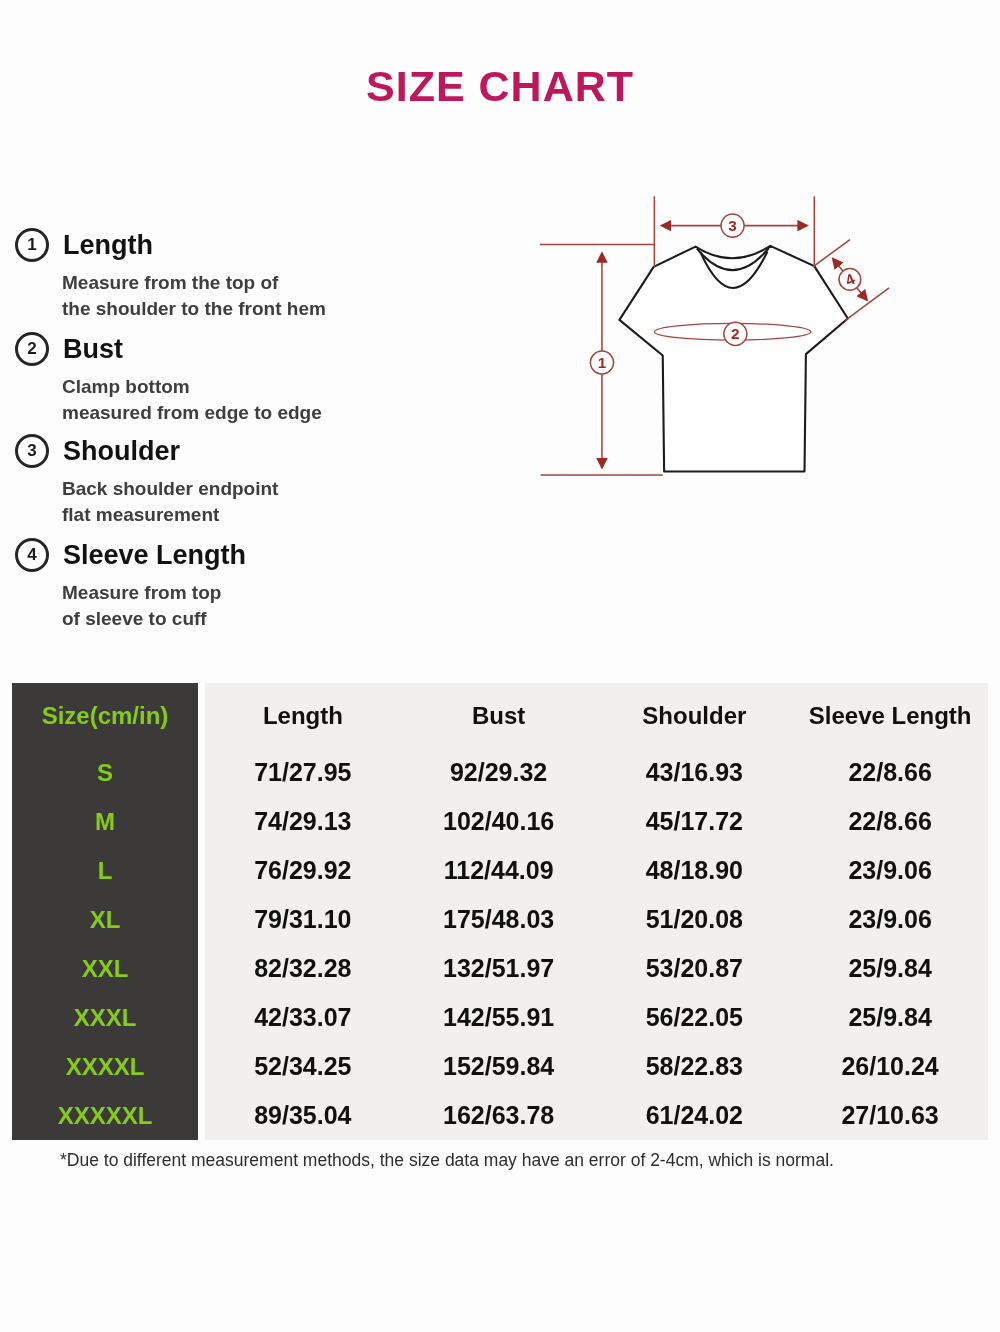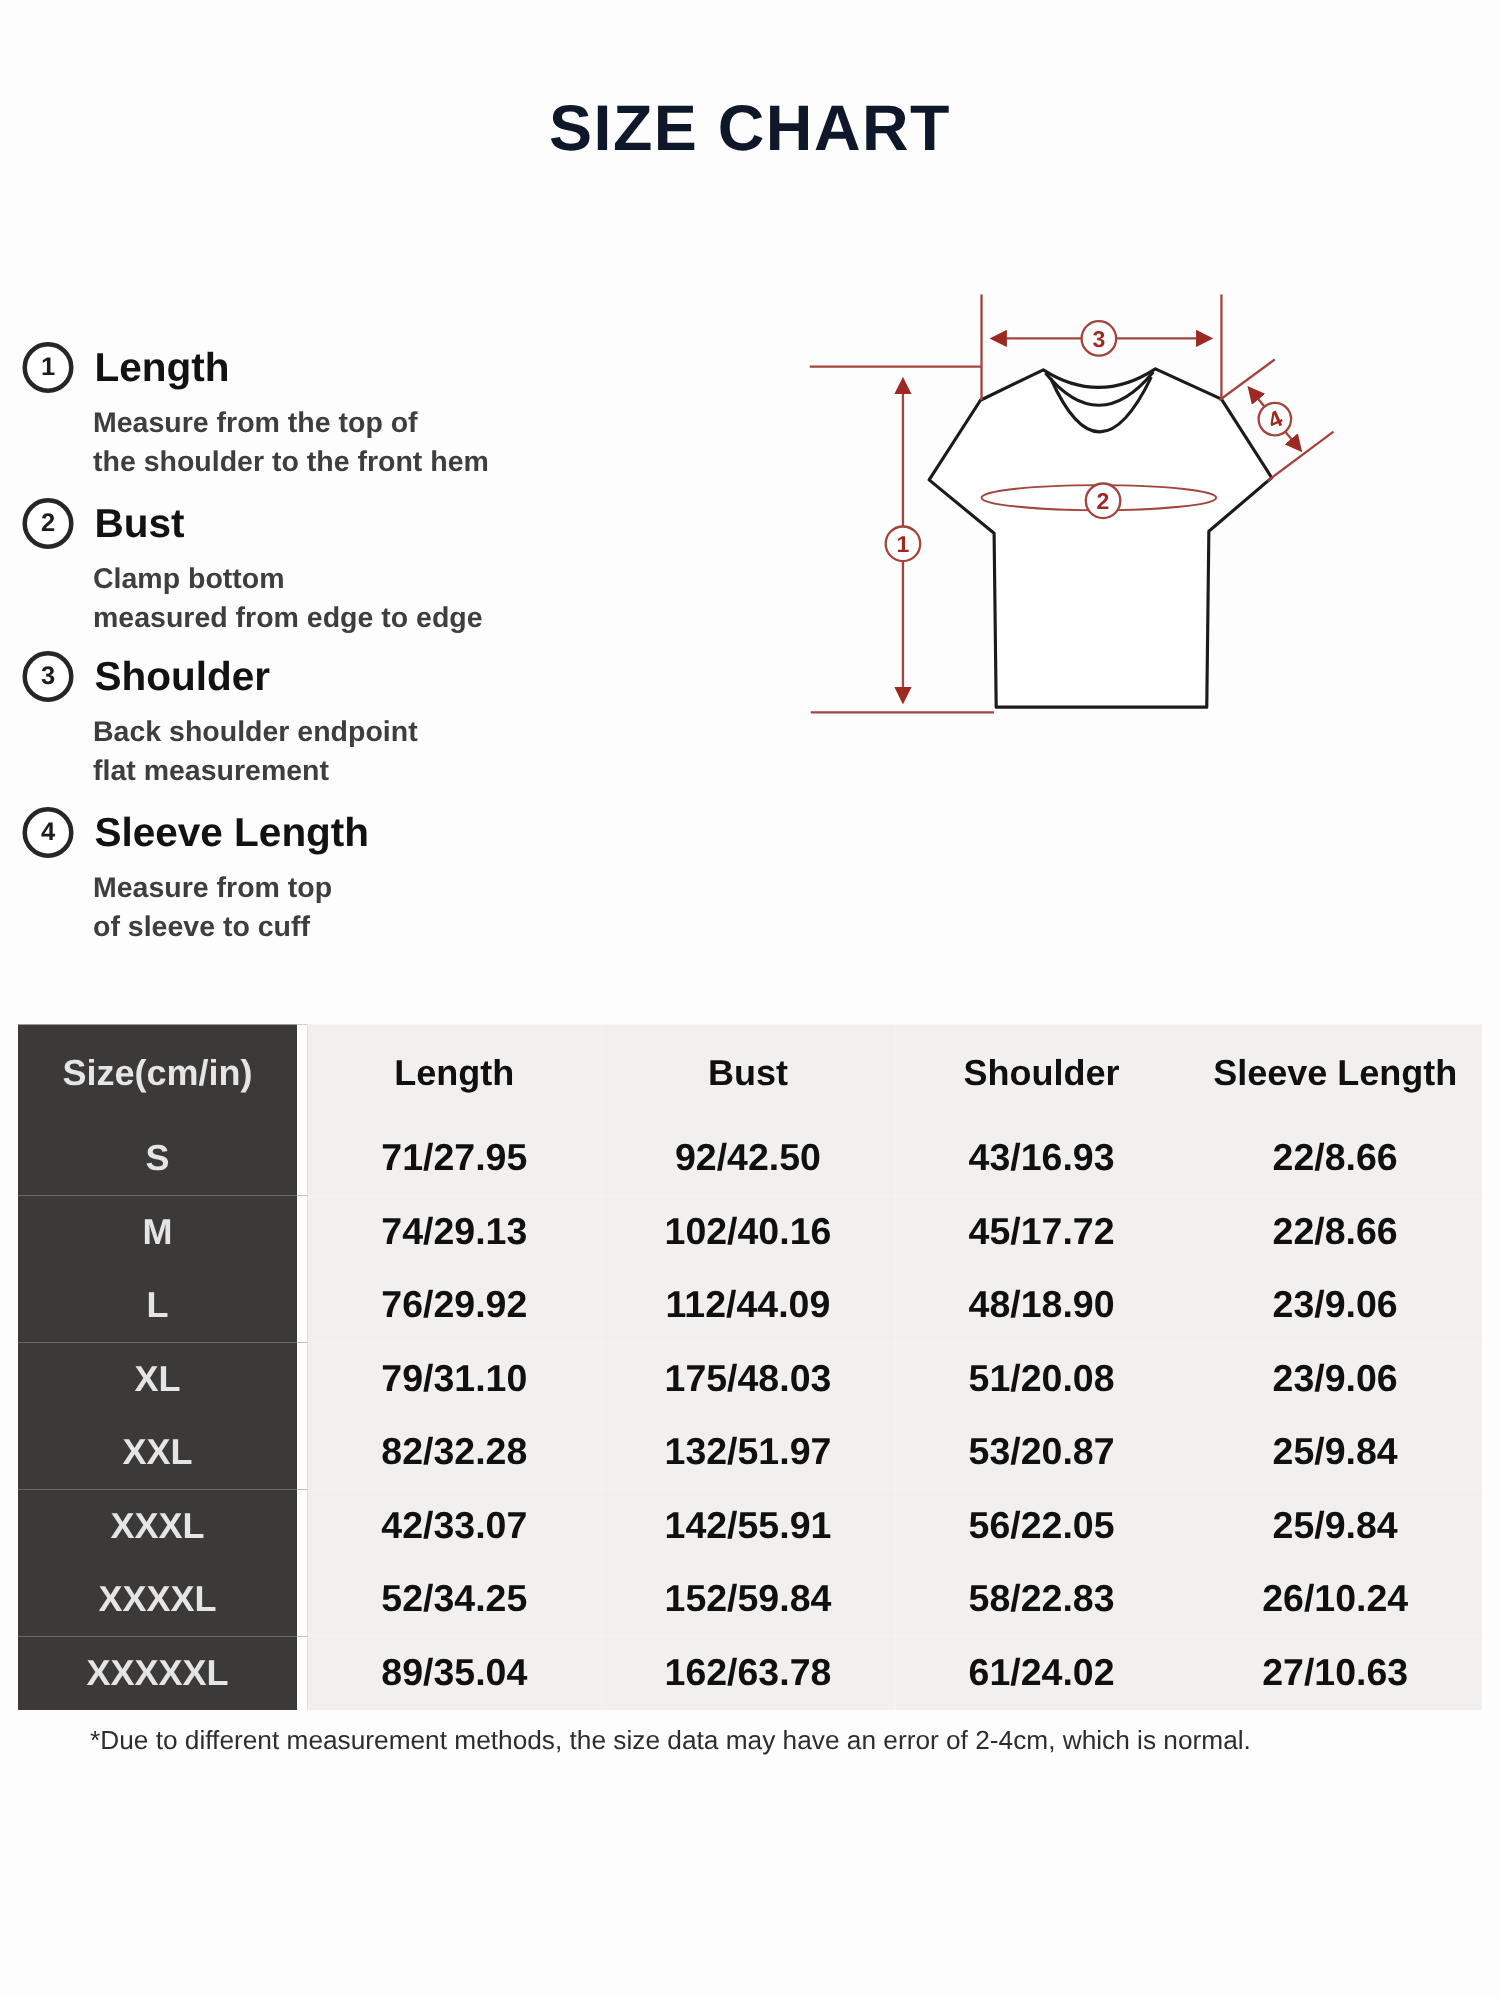--- a/index.html
+++ b/index.html
@@ -3,21 +3,21 @@
 <meta charset="utf-8">
 <style>
   html,body{margin:0;padding:0;background:#ffffff;}
   .page{
     position:relative;width:1000px;height:1332px;background:#fdfdfd;
     font-family:"Liberation Sans",sans-serif;overflow:hidden;
   }
   
   .title{
     position:absolute;left:0;top:62px;width:1000px;text-align:center;
-    font-size:43px;font-weight:700;letter-spacing:1px;color:#0f172a;margin:0;
+    font-size:43px;font-weight:700;letter-spacing:1px;color:#be185d;margin:0;
   }
   
   .defs{position:absolute;left:15px;top:0;width:440px;}
   .def-item{position:absolute;left:0;}
   .def-item.d1{top:228px;}
   .def-item.d2{top:332px;}
   .def-item.d3{top:434px;}
   .def-item.d4{top:538px;}
   .def-head{display:flex;align-items:center;}
   .circ{
@@ -35,21 +35,21 @@
   
   .size-table{position:absolute;left:12px;top:683px;width:976px;}
   .t-row{display:grid;grid-template-columns:193px repeat(4,1fr);}
   .t-cell{
     display:flex;align-items:center;justify-content:center;
     background:#f1f0ee;font-weight:700;color:#101010;font-size:24px;
   }
   .t-head .t-cell{height:65px;font-size:24px;}
   .t-body .t-cell{height:49px;font-size:25px;}
   .size-cell{
-    background:#3b3a39;color:#e5e5e5;border-right:7px solid #ffffff;
+    background:#3b3a39;color:#84cc16;border-right:7px solid #ffffff;
     box-sizing:border-box;font-size:24px;
   }
   .t-body .size-cell{font-size:24px;}
   
   .note{
     position:absolute;left:60px;top:1150px;width:900px;
     font-size:17.5px;font-weight:400;color:#2d2d2d;margin:0;
   }
 </style>
 </head>
@@ -148,21 +148,21 @@
       <div class="t-cell size-cell">Size(cm/in)</div>
       <div class="t-cell">Length</div>
       <div class="t-cell">Bust</div>
       <div class="t-cell">Shoulder</div>
       <div class="t-cell">Sleeve Length</div>
     </div>
     <div class="t-body">
       <div class="t-row">
         <div class="t-cell size-cell">S</div>
         <div class="t-cell">71/27.95</div>
-        <div class="t-cell">92/42.50</div>
+        <div class="t-cell">92/29.32</div>
         <div class="t-cell">43/16.93</div>
         <div class="t-cell">22/8.66</div>
       </div>
       <div class="t-row">
         <div class="t-cell size-cell">M</div>
         <div class="t-cell">74/29.13</div>
         <div class="t-cell">102/40.16</div>
         <div class="t-cell">45/17.72</div>
         <div class="t-cell">22/8.66</div>
       </div>

